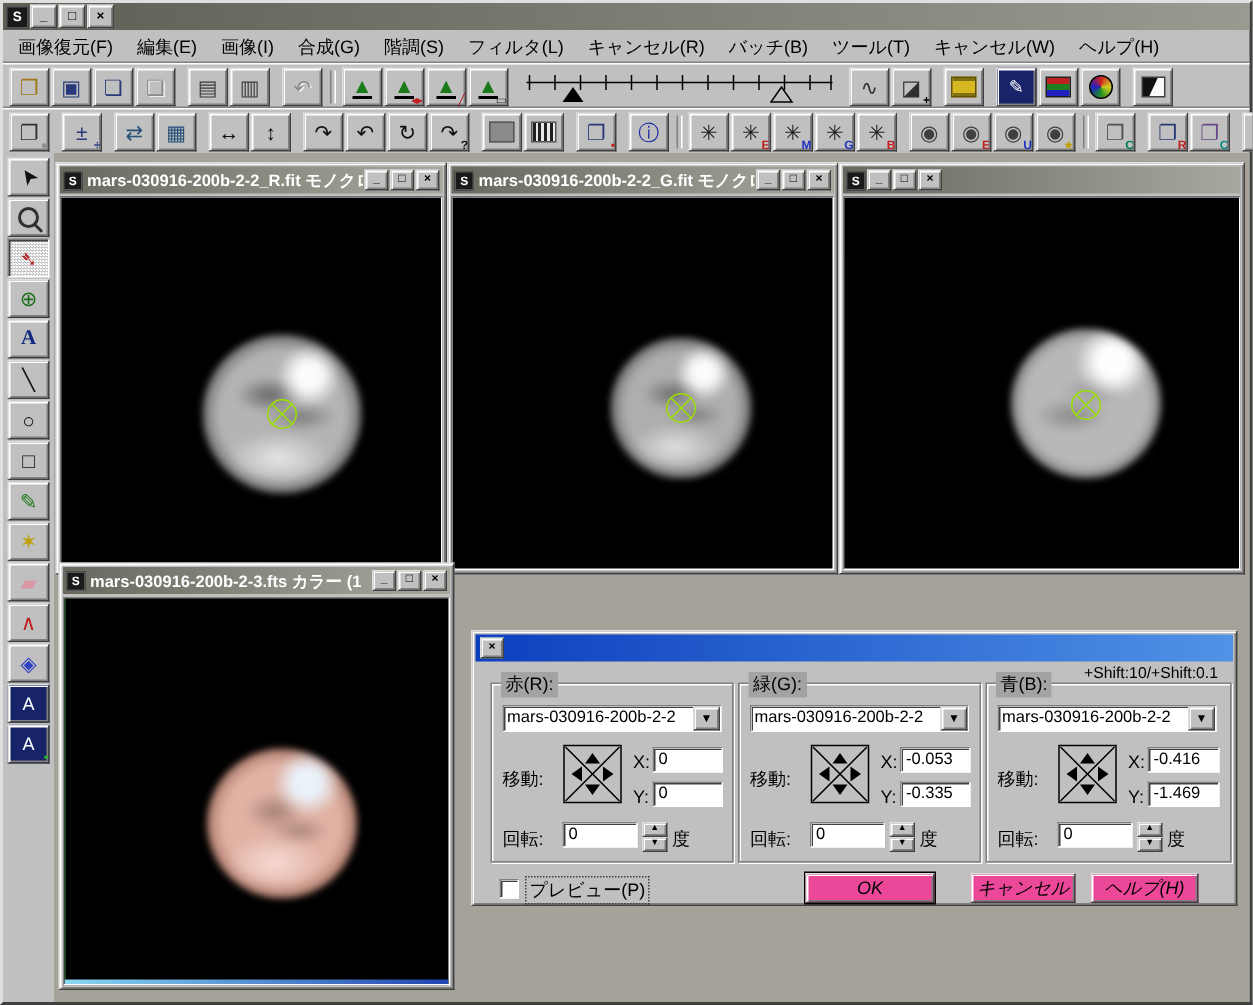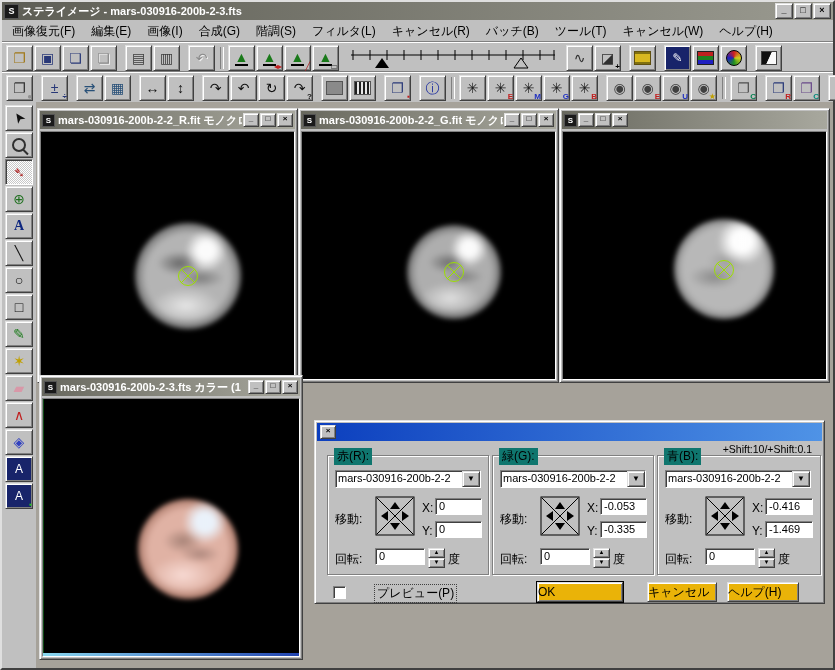--- a/index.html
+++ b/index.html
@@ -102,50 +102,49 @@
       background:linear-gradient(90deg,#8ad8f0,#2244b0);}
   .greenedge{position:absolute;left:0;top:0;bottom:3px;width:1px;background:#0c4a14;}
   
   #dialog{position:absolute;}
   .dtitle{height:18px;margin:2px;display:flex;align-items:center;color:#fff;font-weight:bold;font-size:11px;
       background:linear-gradient(90deg,#0c3fbe,#4f93e6);padding:0 2px;}
   .dtitle .ttext{flex:1;margin-left:4px;white-space:nowrap;overflow:hidden;}
   .hint{position:absolute;top:22px;right:12px;font-size:10.5px;color:#000;}
   .group{position:absolute;top:34px;height:118px;border:1px solid #808080;
       box-shadow:1px 1px 0 #fff, inset 1px 1px 0 #fff;}
-  .legend{position:absolute;top:-8px;left:6px;background:#0f766e;padding:0 3px;font-size:12px;}
+  .legend{position:absolute;top:-8px;left:6px;background:#a3a3a3;padding:0 3px;font-size:12px;}
   .combo{position:absolute;left:7px;top:14px;width:146px;height:18px;box-sizing:border-box;display:flex;}
   .combo .val{flex:1;font-size:11px;line-height:15px;padding-left:2px;white-space:nowrap;overflow:hidden;}
   .cbtn{width:16px;height:14px;margin:0;background:#c0c0c0;flex:0 0 auto;
       border:1px solid;border-color:#dfdfdf #404040 #404040 #dfdfdf;
       box-shadow:inset 1px 1px 0 #fff, inset -1px -1px 0 #808080;
       font-size:8px;text-align:center;line-height:13px;}
   .glabel{position:absolute;font-size:12px;color:#000;}
   .field{position:absolute;height:17px;box-sizing:border-box;font-size:11px;line-height:14px;padding-left:3px;}
   .pad{position:absolute;left:47px;top:40px;width:40px;height:40px;}
   .spin{position:absolute;width:15px;height:17px;display:flex;flex-direction:column;}
   .spin .wbtn{width:100%;height:8px;margin:0;font-size:6px;line-height:6px;}
-  .dlgbtn{position:absolute;height:20px;box-sizing:border-box;background:#eab308;
+  .dlgbtn{position:absolute;height:20px;box-sizing:border-box;background:#ec4899;
       border:1px solid;border-color:#dfdfdf #404040 #404040 #dfdfdf;
       box-shadow:inset 1px 1px 0 #fff, inset -1px -1px 0 #808080;
-      font-size:12px;line-height:18px;}
+      font-size:12px;text-align:center;line-height:18px;font-style:italic;}
   .dlgbtn.default{box-shadow:0 0 0 1px #000, inset 1px 1px 0 #fff, inset -1px -1px 0 #808080;}
   .checkbox{position:absolute;width:13px;height:13px;box-sizing:border-box;}
-  .cblabel{position:absolute;font-size:12px;outline:1px dotted #404040;padding:0 2px;margin-left:24px;}
+  .cblabel{position:absolute;font-size:12px;outline:1px dotted #404040;padding:0 2px;}
   
   #ruler{flex:0 0 auto;margin:0 8px;}
 </style>
 </head>
 <body>
 
 <div id="app">
 
   <div class="titlebar">
     <span class="appicon">S</span>
-    <span class="ttext">ステライメージ - mars-030916-200b-2-3.fts</span>
     <span class="wbtn">_</span>
     <span class="wbtn">□</span>
     <span class="wbtn">×</span>
   </div>
 
   <div id="menubar">
       <div class="menu-item">画像復元(F)</div>
       <div class="menu-item">編集(E)</div>
       <div class="menu-item">画像(I)</div>
       <div class="menu-item">合成(G)</div>

